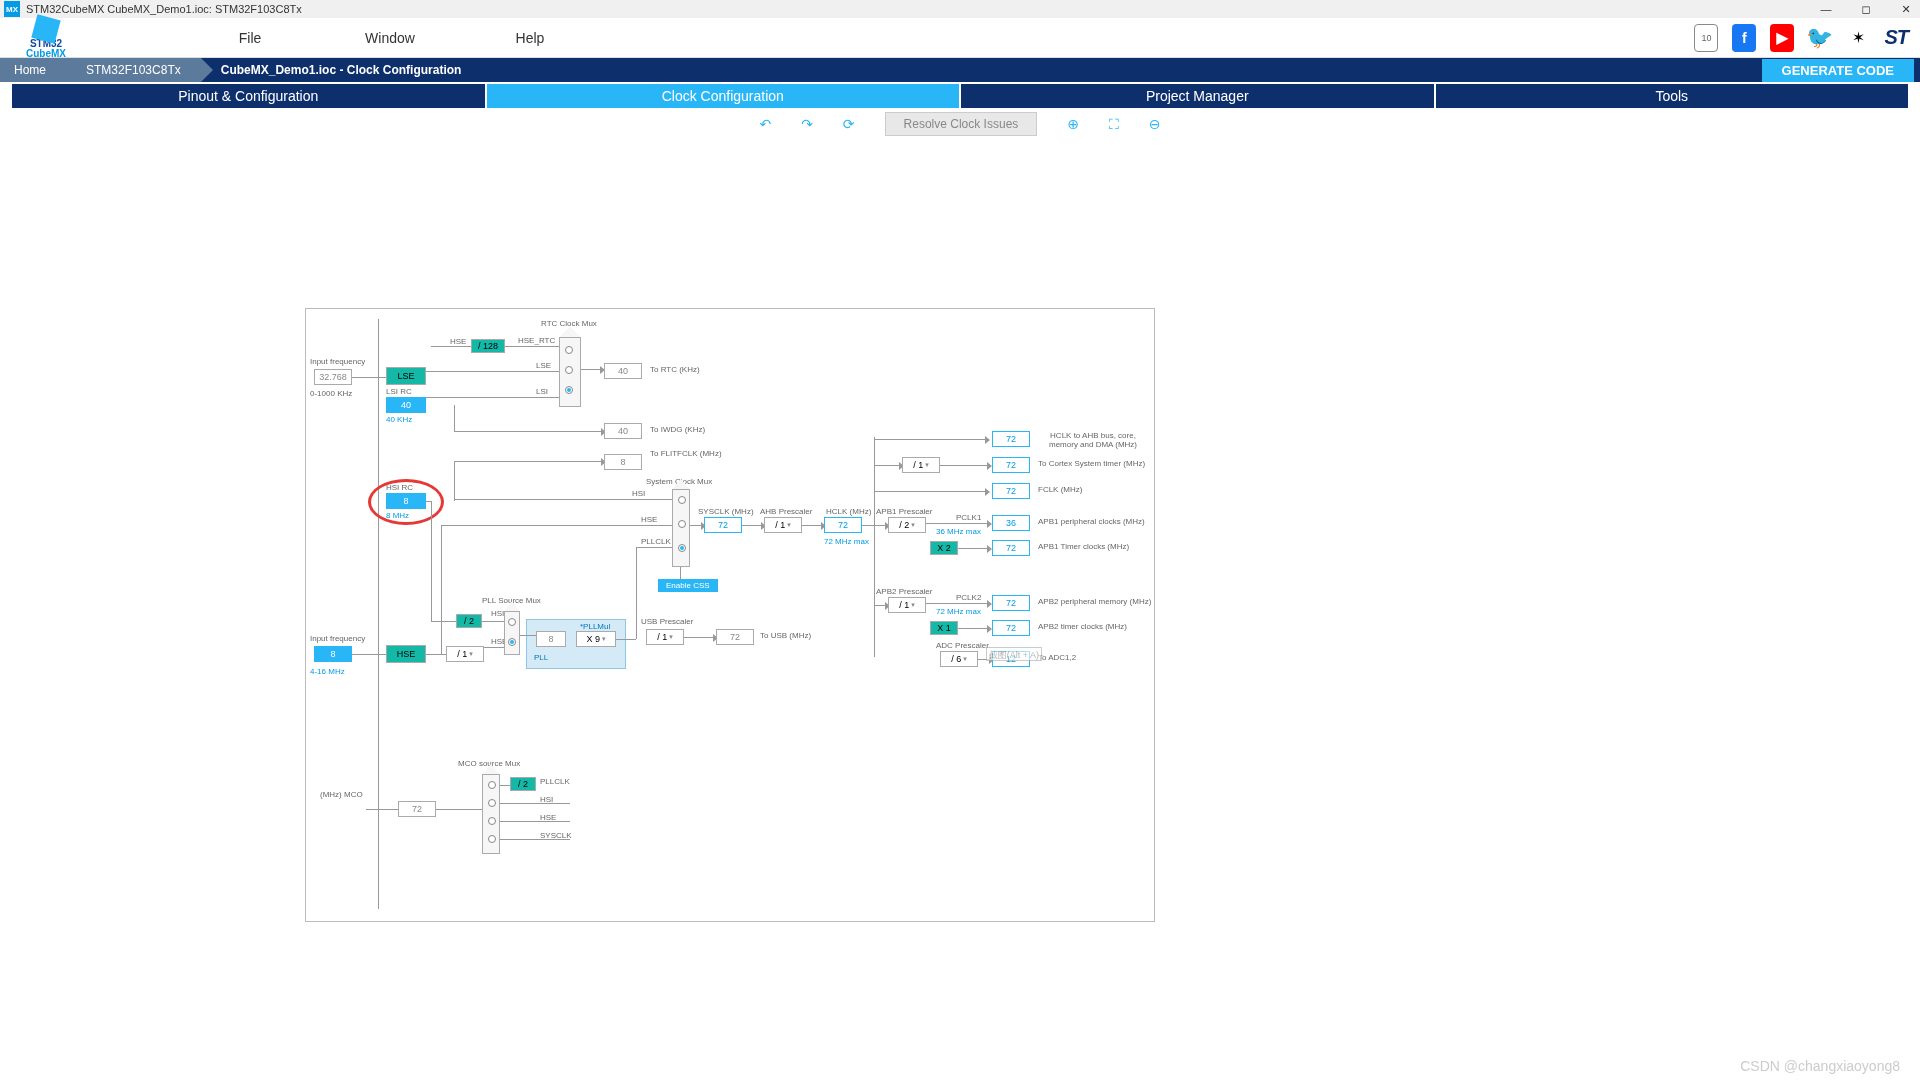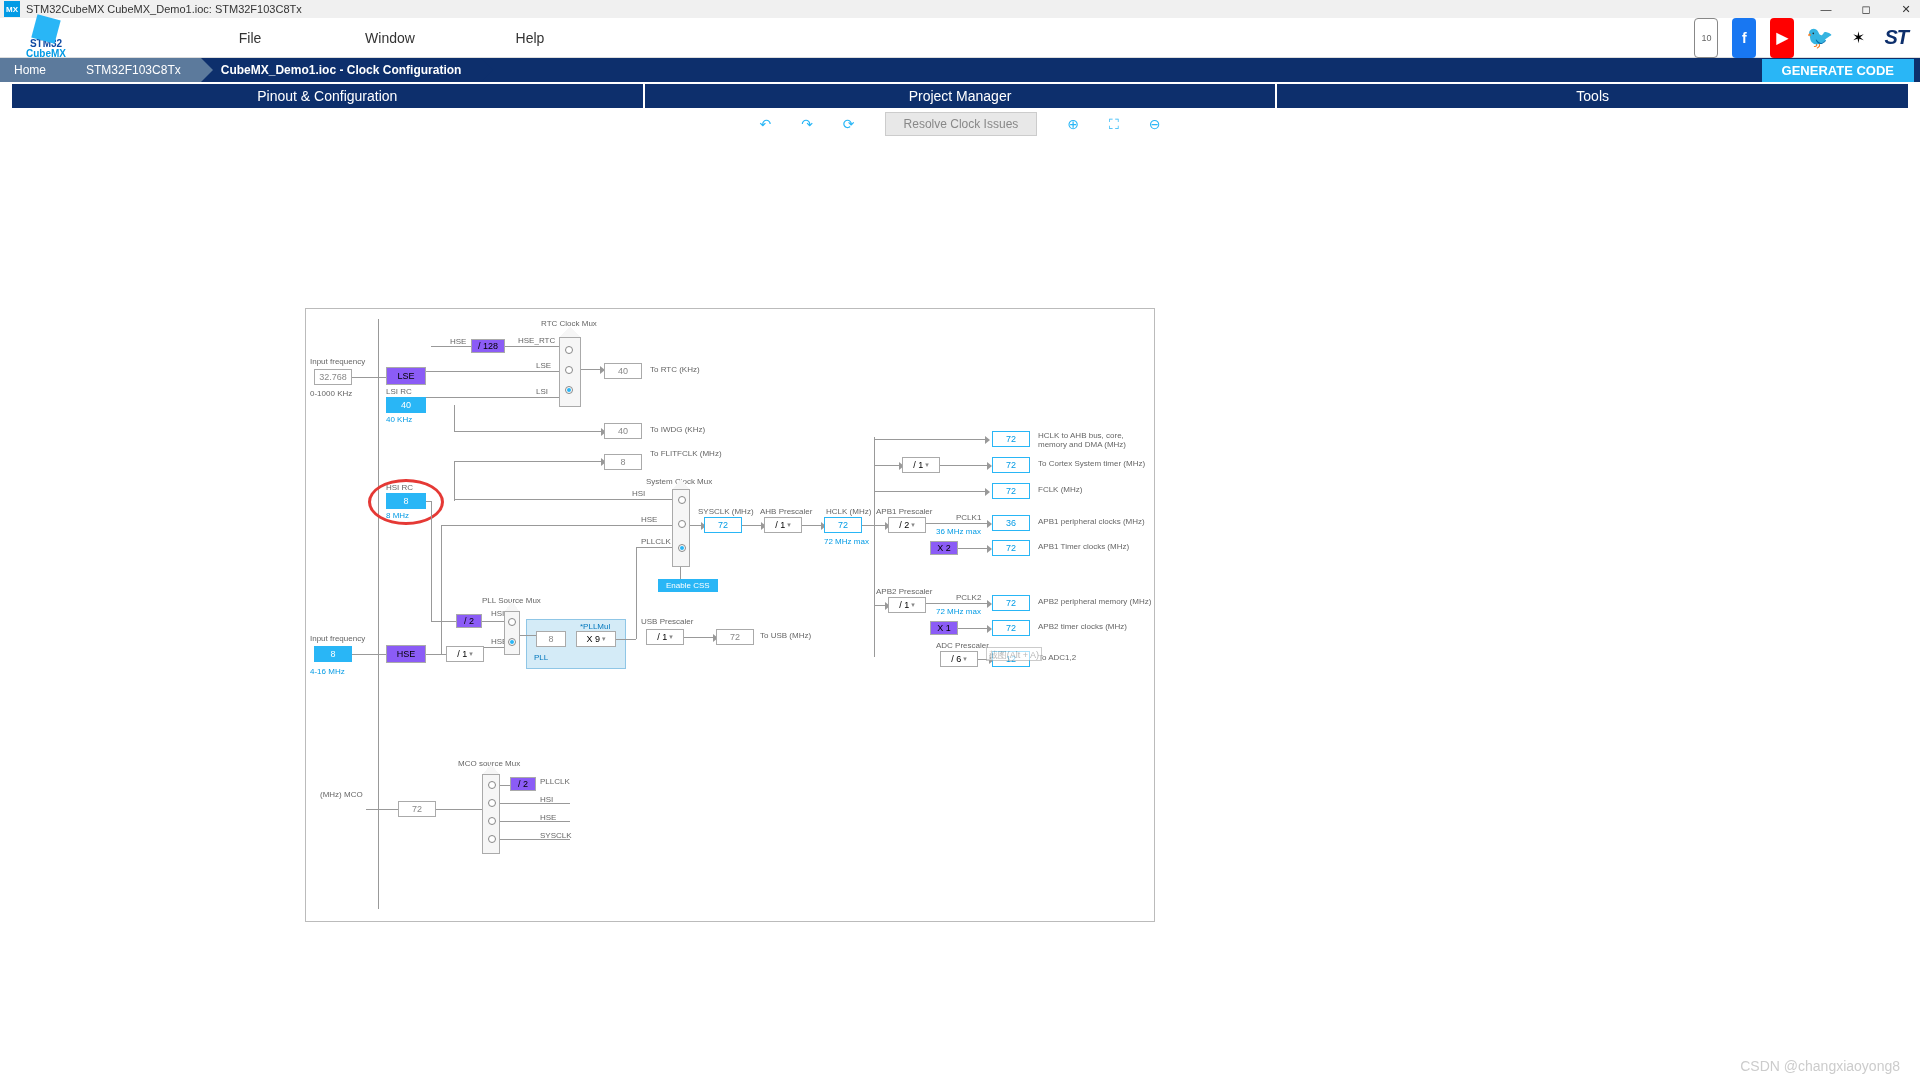--- a/index.html
+++ b/index.html
@@ -13,21 +13,21 @@
   .titlebar .winbtn { width: 20px; text-align: center; cursor: default; }
 
   
   .menubar { height: 40px; display: flex; align-items: center; border-bottom: 1px solid #ddd; }
   .logo { width: 80px; padding-left: 12px; display: flex; flex-direction: column; align-items: center; color: #039be5; }
   .logo .cube { width: 24px; height: 24px; background: #29b6f6; transform: rotate(15deg); margin-bottom: -2px; }
   .logo .txt1 { font-size: 10px; font-weight: bold; color: #0d47a1; line-height: 1; }
   .logo .txt2 { font-size: 10px; font-weight: bold; color: #039be5; line-height: 1; }
   .menubar .menuitem { width: 140px; text-align: center; font-size: 14px; color: #333; }
   .menubar .social { margin-left: auto; display: flex; gap: 14px; padding-right: 12px; align-items: center; }
-  .menubar .social .ico { width: 24px; height: 40px; display: flex; align-items: center; justify-content: center; border-radius: 4px; }
+  .menubar .social .ico { width: 24px; height: 28px; display: flex; align-items: center; justify-content: center; border-radius: 4px; }
   .fb { background: #1877f2; color: #fff; font-weight: bold; font-size: 14px; }
   .yt { background: #ff0000; color: #fff; border-radius: 6px; }
   .tw { color: #1da1f2; font-size: 22px; }
   .st-logo { font-style: italic; font-weight: bold; color: #0d2f6c; font-size: 20px; letter-spacing: -1px; }
   .badge10 { border: 1px solid #888; border-radius: 50%; width: 24px; height: 24px; font-size: 9px; display: flex; align-items: center; justify-content: center; color: #666; }
 
   
   .breadcrumb { height: 24px; background: #0d2f6c; display: flex; align-items: center; color: #fff; font-size: 12px; }
   .breadcrumb .crumb { position: relative; height: 24px; line-height: 24px; padding: 0 20px 0 20px; background: #5c7a9c; }
   .breadcrumb .crumb::after { content: ""; position: absolute; right: -12px; top: 0; border-left: 12px solid #5c7a9c; border-top: 12px solid transparent; border-bottom: 12px solid transparent; z-index: 2; }
@@ -39,26 +39,26 @@
   
   .tabsrow { height: 28px; background: #fff; display: flex; padding: 2px 12px; gap: 2px; }
   .tabsrow .tab { flex: 1; background: #0d2f6c; color: #fff; text-align: center; line-height: 24px; font-size: 14px; }
   .tabsrow .tab.active { background: #29b6f6; }
 
   
   .toolbar { height: 28px; display: flex; align-items: center; justify-content: center; gap: 30px; color: #29b6f6; font-size: 14px; }
   .toolbar .resolve { background: #e8e8e8; color: #888; padding: 4px 18px; font-size: 12px; border: 1px solid #ccc; }
   .canvas { position: relative; width: 850px; height: 614px; border: 1px solid #bbb; background: #fff; transform-origin: top center; left: 305px; top: 170px; }
 
-  .lbl { position: absolute; font-size: 8px; color: #666; white-space: nowrap; }
+  .lbl { position: absolute; font-size: 8px; color: #666; white-space: nowrap; text-align: center; }
   .lblblue { color: #039be5; }
   .valbox { position: absolute; width: 38px; height: 16px; border: 1px solid #aaa; font-size: 9px; text-align: center; line-height: 14px; background: #fff; color: #888; }
   .valbox.blue { border-color: #29b6f6; color: #039be5; }
   .valbox.fblue { background: #29b6f6; color: #fff; border-color: #29b6f6; }
-  .block { position: absolute; border: 1px solid #aaa; font-size: 9px; text-align: center; display: flex; align-items: center; justify-content: center; background: #8b5cf6; }
+  .block { position: absolute; border: 1px solid #aaa; font-size: 9px; text-align: center; display: flex; align-items: center; justify-content: center; background: #14b8a6; }
   .block.sel { background: #29b6f6; color: #fff; border-color: #29b6f6; }
   .sel-dd { position: absolute; width: 38px; height: 16px; border: 1px solid #aaa; font-size: 9px; background: #fff; display: flex; align-items: center; justify-content: center; gap: 2px; }
   .sel-dd::after { content: "▾"; font-size: 7px; color: #888; }
 
   
   .mux { position: absolute; width: 22px; background: #f6f6f6; border: 1px solid #aaa; }
   .mux::before { content: ""; position: absolute; left: 0; right: 0; height: 10px; top: -1px; background: linear-gradient(to bottom right, transparent 49%, #f6f6f6 50%) left, linear-gradient(to bottom left, transparent 49%, #f6f6f6 50%) right; background-size: 50% 100%; background-repeat: no-repeat; border-top: none; transform: translateY(-10px); }
   .mux .radio { position: absolute; left: 5px; width: 8px; height: 8px; border: 1px solid #888; border-radius: 50%; background: #fff; }
   .mux .radio.on::after { content: ""; position: absolute; left: 1px; top: 1px; width: 4px; height: 4px; background: #29b6f6; border-radius: 50%; }
 
@@ -110,20 +110,21 @@
 
 <div class="breadcrumb">
   <div class="crumb home">Home</div>
   <div class="crumb">STM32F103C8Tx</div>
   <div class="crumb active">CubeMX_Demo1.ioc - Clock Configuration</div>
   <div class="gen">GENERATE CODE</div>
 </div>
 
 <div class="tabsrow">
   <div class="tab">Pinout &amp; Configuration</div>
+  <div class="tab active">Clock Configuration</div>
   <div class="tab">Project Manager</div>
   <div class="tab">Tools</div>
 </div>
 
 <div class="toolbar">
   <span>↶</span>
   <span>↷</span>
   <span style="color:#29b6f6">⟳</span>
   <div class="resolve">Resolve Clock Issues</div>
   <span>⊕</span>

